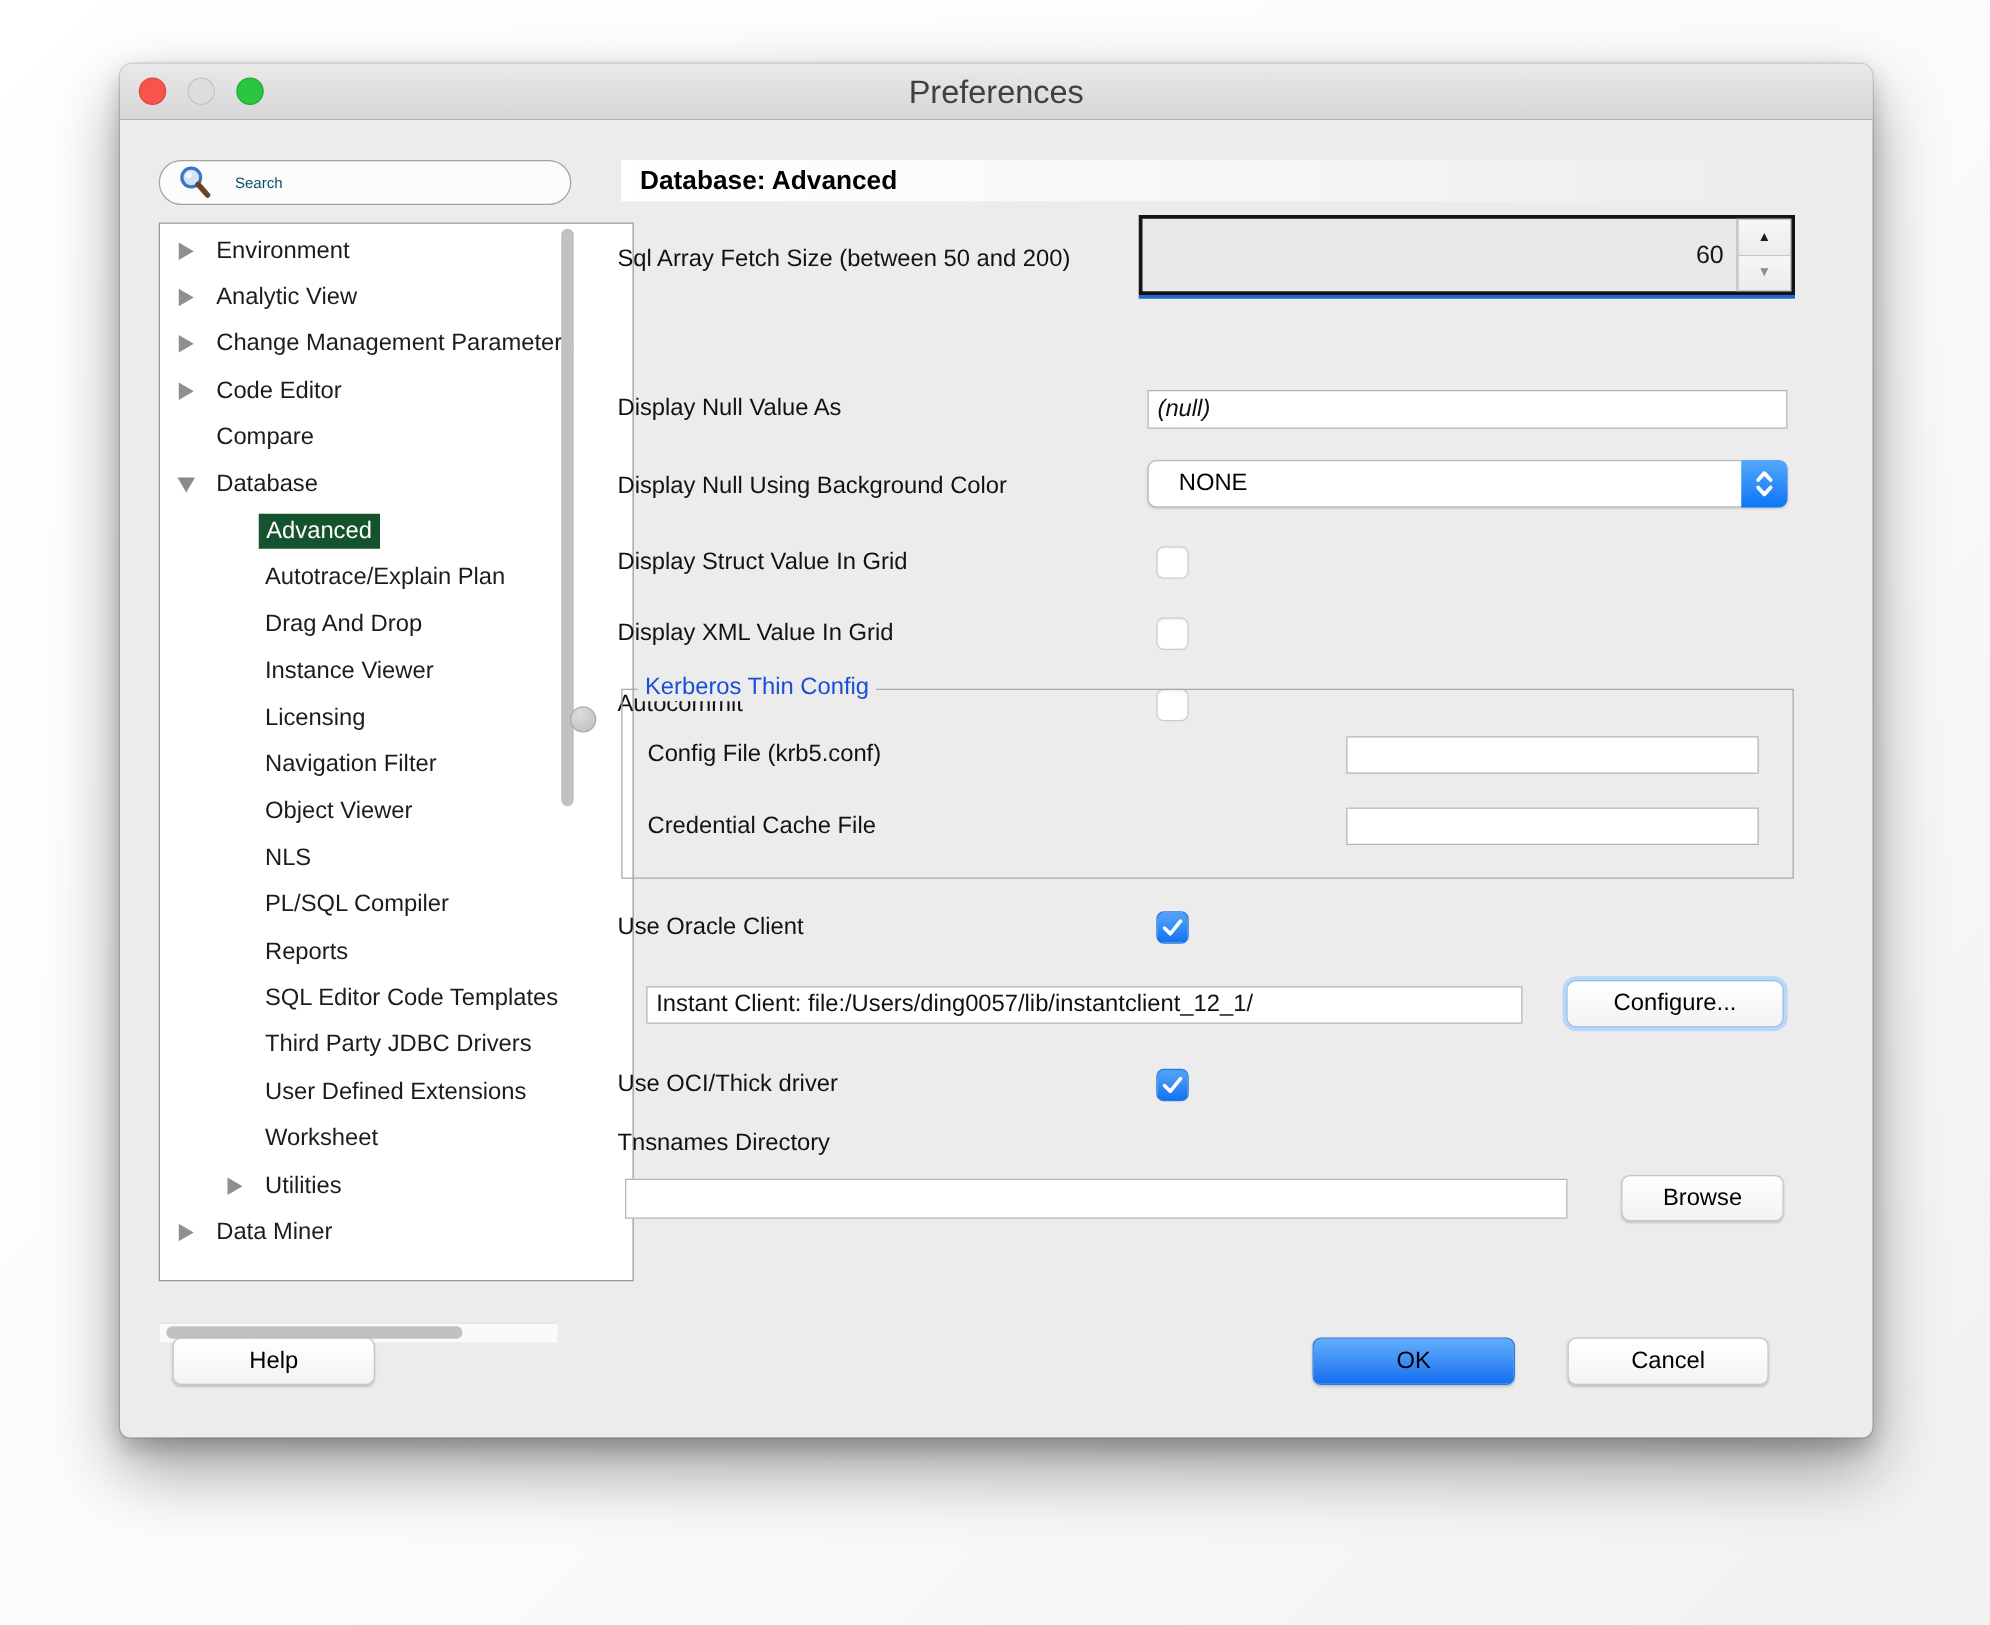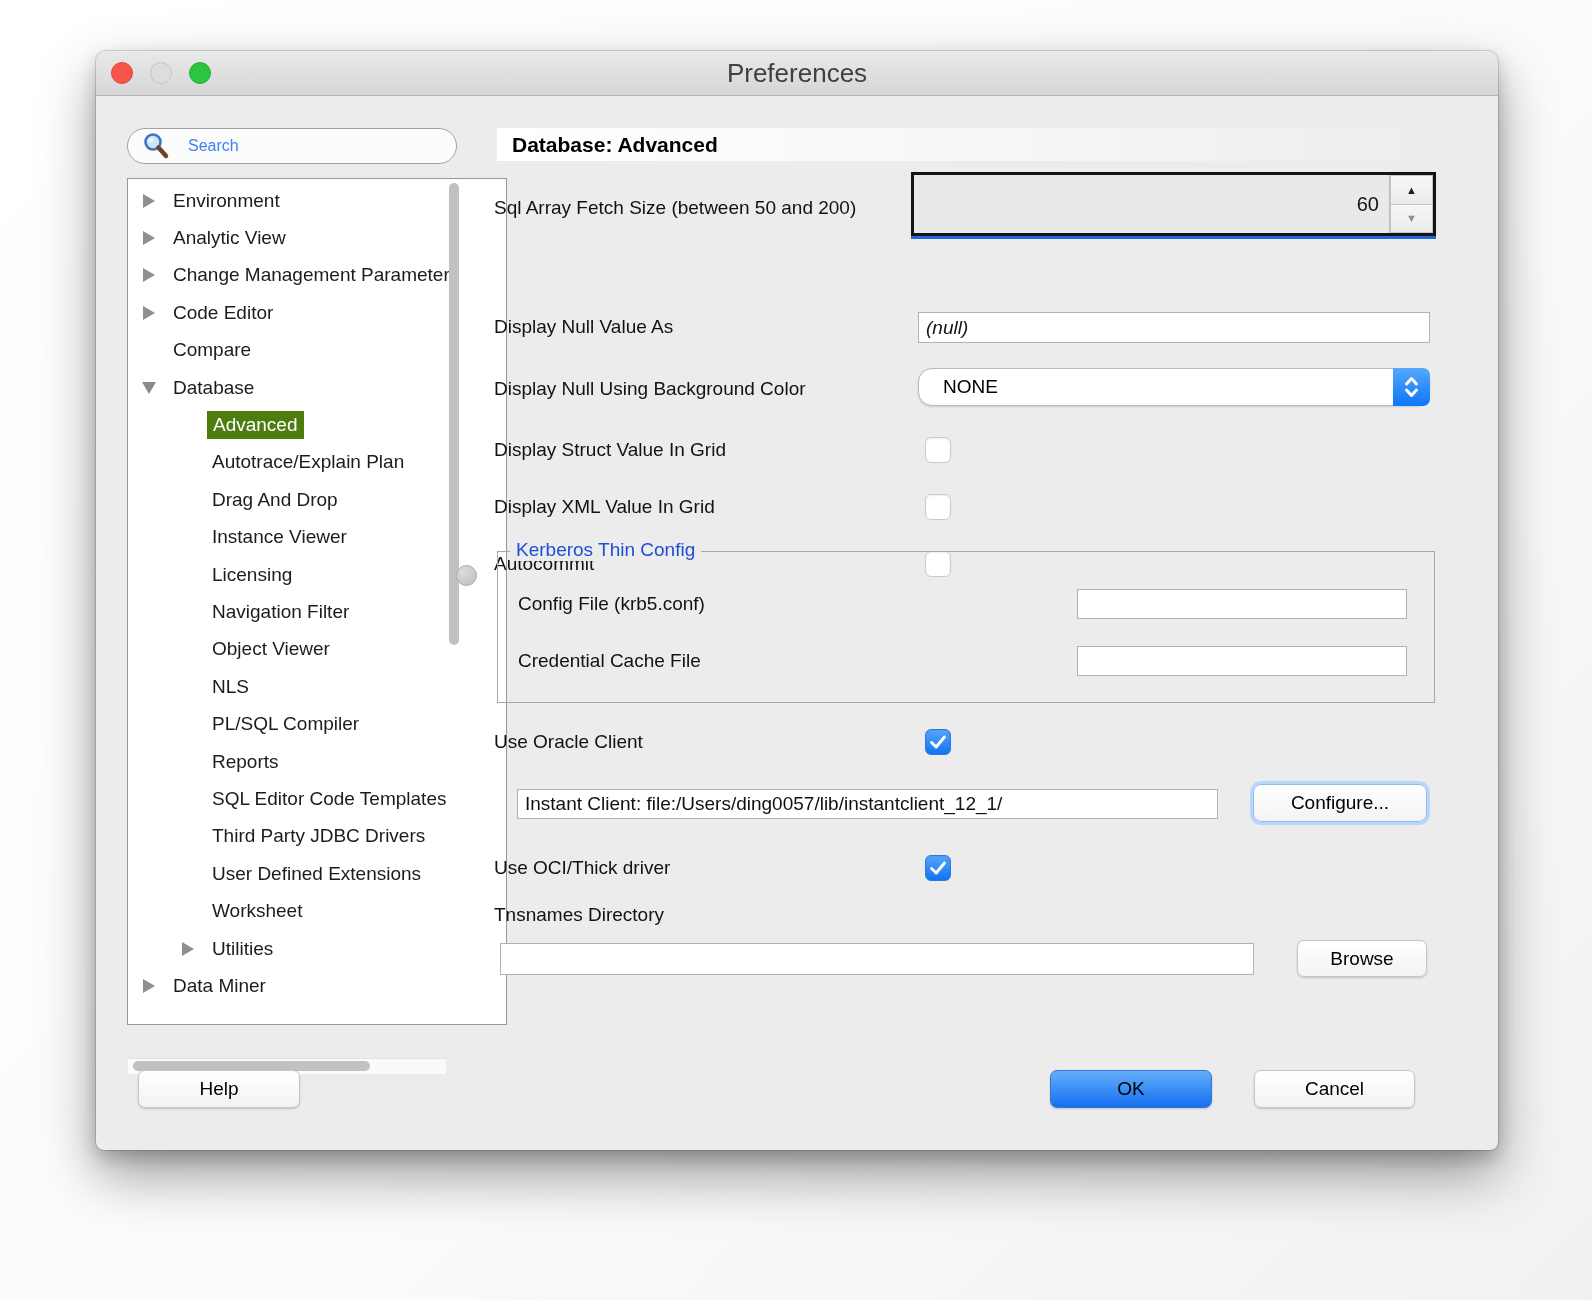--- a/index.html
+++ b/index.html
@@ -15,32 +15,32 @@
   .title{position:absolute;left:0;right:0;top:0;height:45px;line-height:45px;
     text-align:center;font-size:26px;color:#404040;}
   .light{position:absolute;top:11px;width:22px;height:22px;border-radius:50%;}
   .light.close{left:15px;background:#f9544c;border:1px solid #e0443e;}
   .light.min{left:54px;background:#dddddd;border:1px solid #c4c4c4;}
   .light.zoom{left:93px;background:#2ac63f;border:1px solid #23aa35;}
 
   
   .searchbox{position:absolute;left:31px;top:77px;width:330px;height:36px;border-radius:18px;
     background:#fcfcfc;border:1px solid #a3a3a3;display:flex;align-items:center;padding-left:14px;}
-  .searchbox .ph{color:#3b82f6;font-size:16px;margin-left:18px;}
+  .searchbox .ph{color:#0c4a6e;font-size:12px;margin-left:18px;}
   .tree{position:absolute;left:31px;top:127px;width:380px;height:847px;background:#ffffff;
     border:1px solid #979797;overflow:hidden;padding-top:3px;}
   .tree-row{height:37.4px;display:flex;align-items:center;font-size:19px;color:#1c1c1c;
     white-space:nowrap;}
   .tree-row.lvl0{padding-left:10px;}
   .tree-row.lvl1{padding-left:49px;}
   .arrow{width:22px;display:inline-flex;align-items:center;justify-content:center;flex:none;}
   .arrow.collapsed::before{content:"";border-left:12px solid #8f8f8f;border-top:7px solid transparent;border-bottom:7px solid transparent;}
   .arrow.expanded::before{content:"";border-top:12px solid #8a8a8a;border-left:7px solid transparent;border-right:7px solid transparent;}
   .tree-label{margin-left:13px;}
-  .tree-row.sel .tree-label{margin-left:8px;background:#4d7c0f;color:#fff;padding:3px 6px;}
+  .tree-row.sel .tree-label{margin-left:8px;background:#14532d;color:#fff;padding:3px 6px;}
   .vscroll-pos{position:absolute;left:32px;top:128px;width:333px;height:845px;pointer-events:none;}
   .vthumb{position:absolute;right:2px;top:4px;width:10px;height:462px;border-radius:5px;background:#c1c1c1;}
   .hscroll{position:absolute;left:1px;bottom:1px;height:15px;width:318px;background:#fafafa;border-top:1px solid #e2e2e2;}
   .hthumb{position:absolute;left:5px;top:2px;width:237px;height:10px;border-radius:5px;background:#c1c1c1;}
   .splitter-dot{position:absolute;left:360px;top:514px;width:21px;height:21px;border-radius:50%;
     background:radial-gradient(circle at 35% 30%,#dcdcdc,#bdbdbd);border:1px solid #aaaaaa;}
 
   
   .hdr{position:absolute;left:401px;top:77px;width:963px;height:33px;
     background:linear-gradient(90deg,#ffffff 0%,#f6f6f6 55%,#ececec 100%);
@@ -215,21 +215,21 @@
     </div>
   </div>
   <div class="spin-underline"></div>
 
   <div class="lbl" style="left:398px;top:265px;">Display Null Value As</div>
   <div class="tfield" style="left:822px;top:261px;width:512px;height:31px;font-style:italic;">
     <span>(null)</span>
   </div>
 
   <div class="lbl" style="left:398px;top:327px;">Display Null Using Background Color</div>
-  <div class="dropdown" style="top:317px;border-radius:14px;">
+  <div class="dropdown" style="top:317px;">
     <span class="dd-text">NONE</span>
     <div class="dd-cap">
       <svg width="17" height="24" viewBox="0 0 17 24">
         <polyline points="3.5,9 8.5,3.5 13.5,9" fill="none" stroke="#fff" stroke-width="3" stroke-linecap="round" stroke-linejoin="round"></polyline>
         <polyline points="3.5,15 8.5,20.5 13.5,15" fill="none" stroke="#fff" stroke-width="3" stroke-linecap="round" stroke-linejoin="round"></polyline>
       </svg>
     </div>
   </div>
 
   <div class="lbl" style="left:398px;top:388px;">Display Struct Value In Grid</div>

